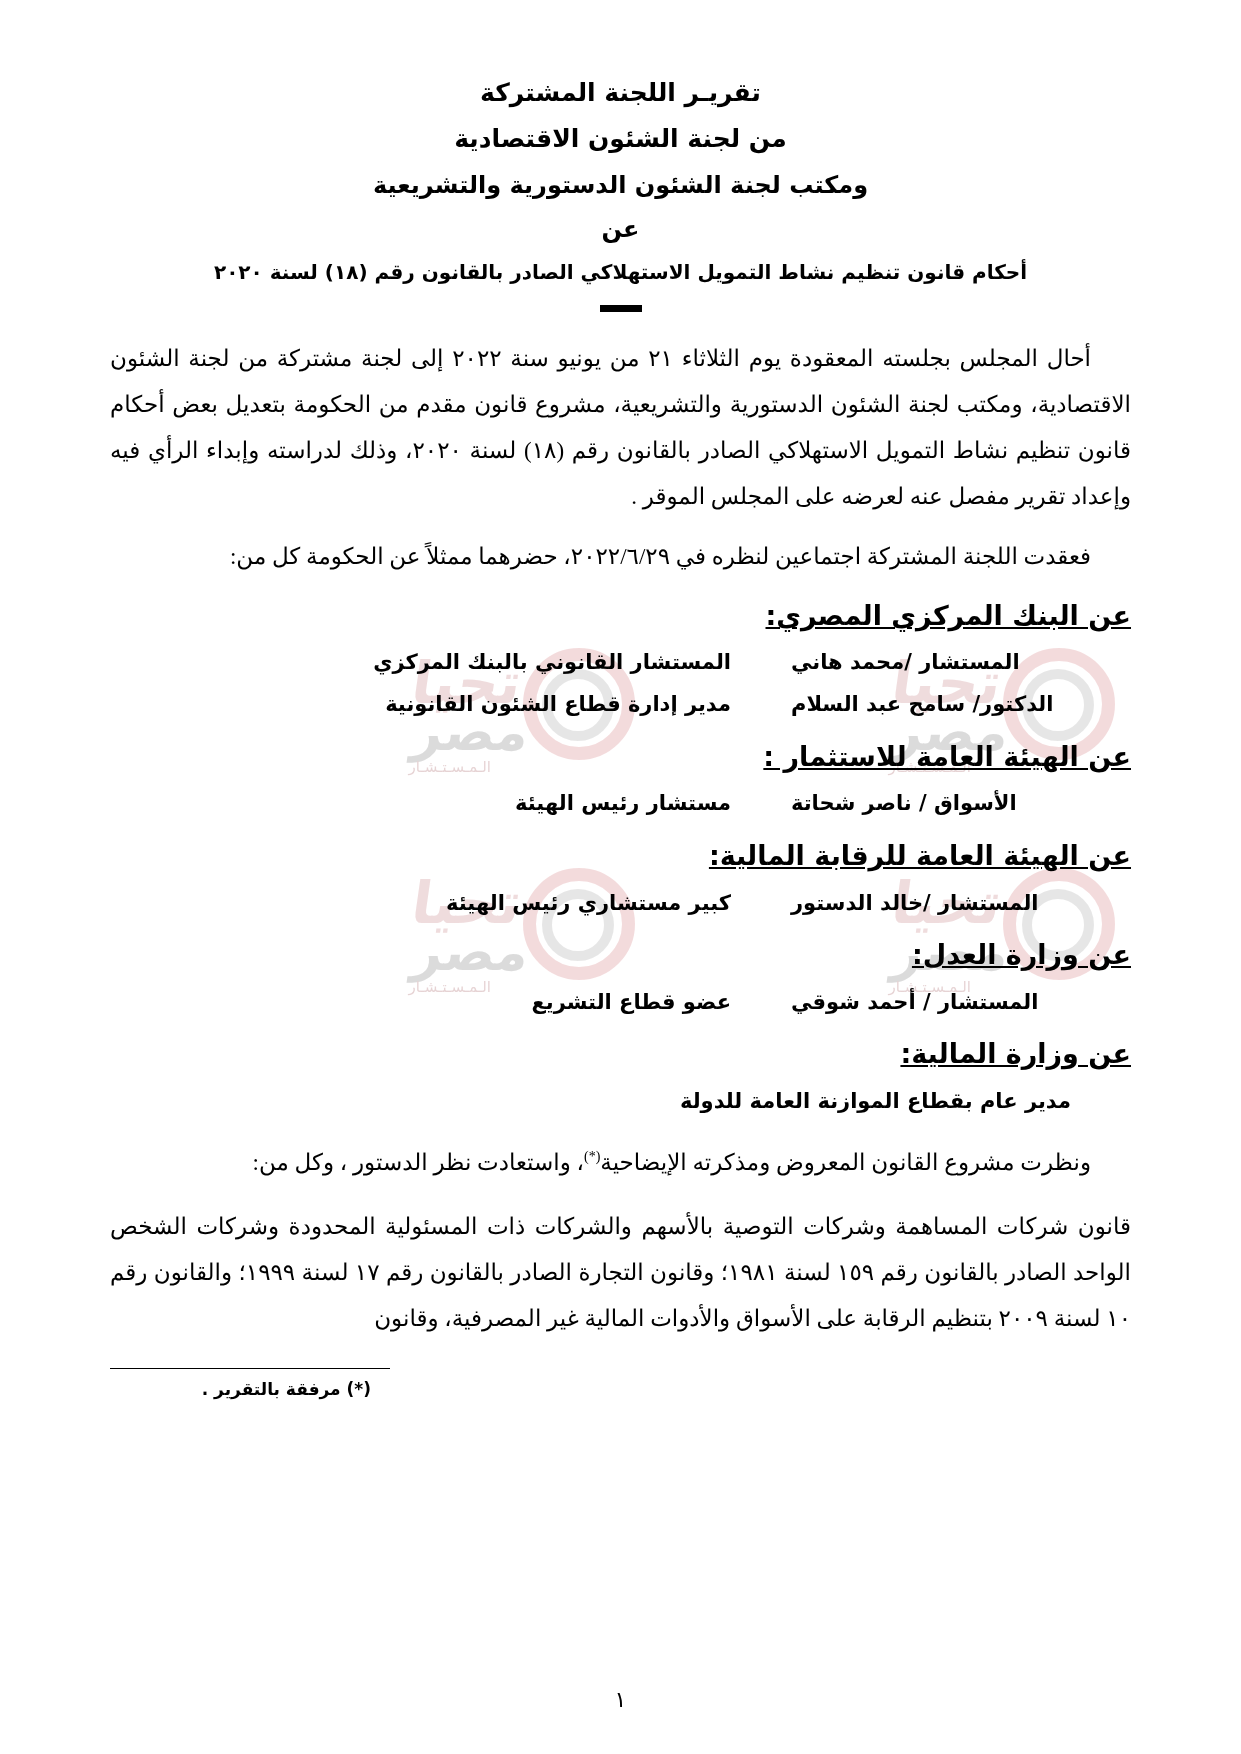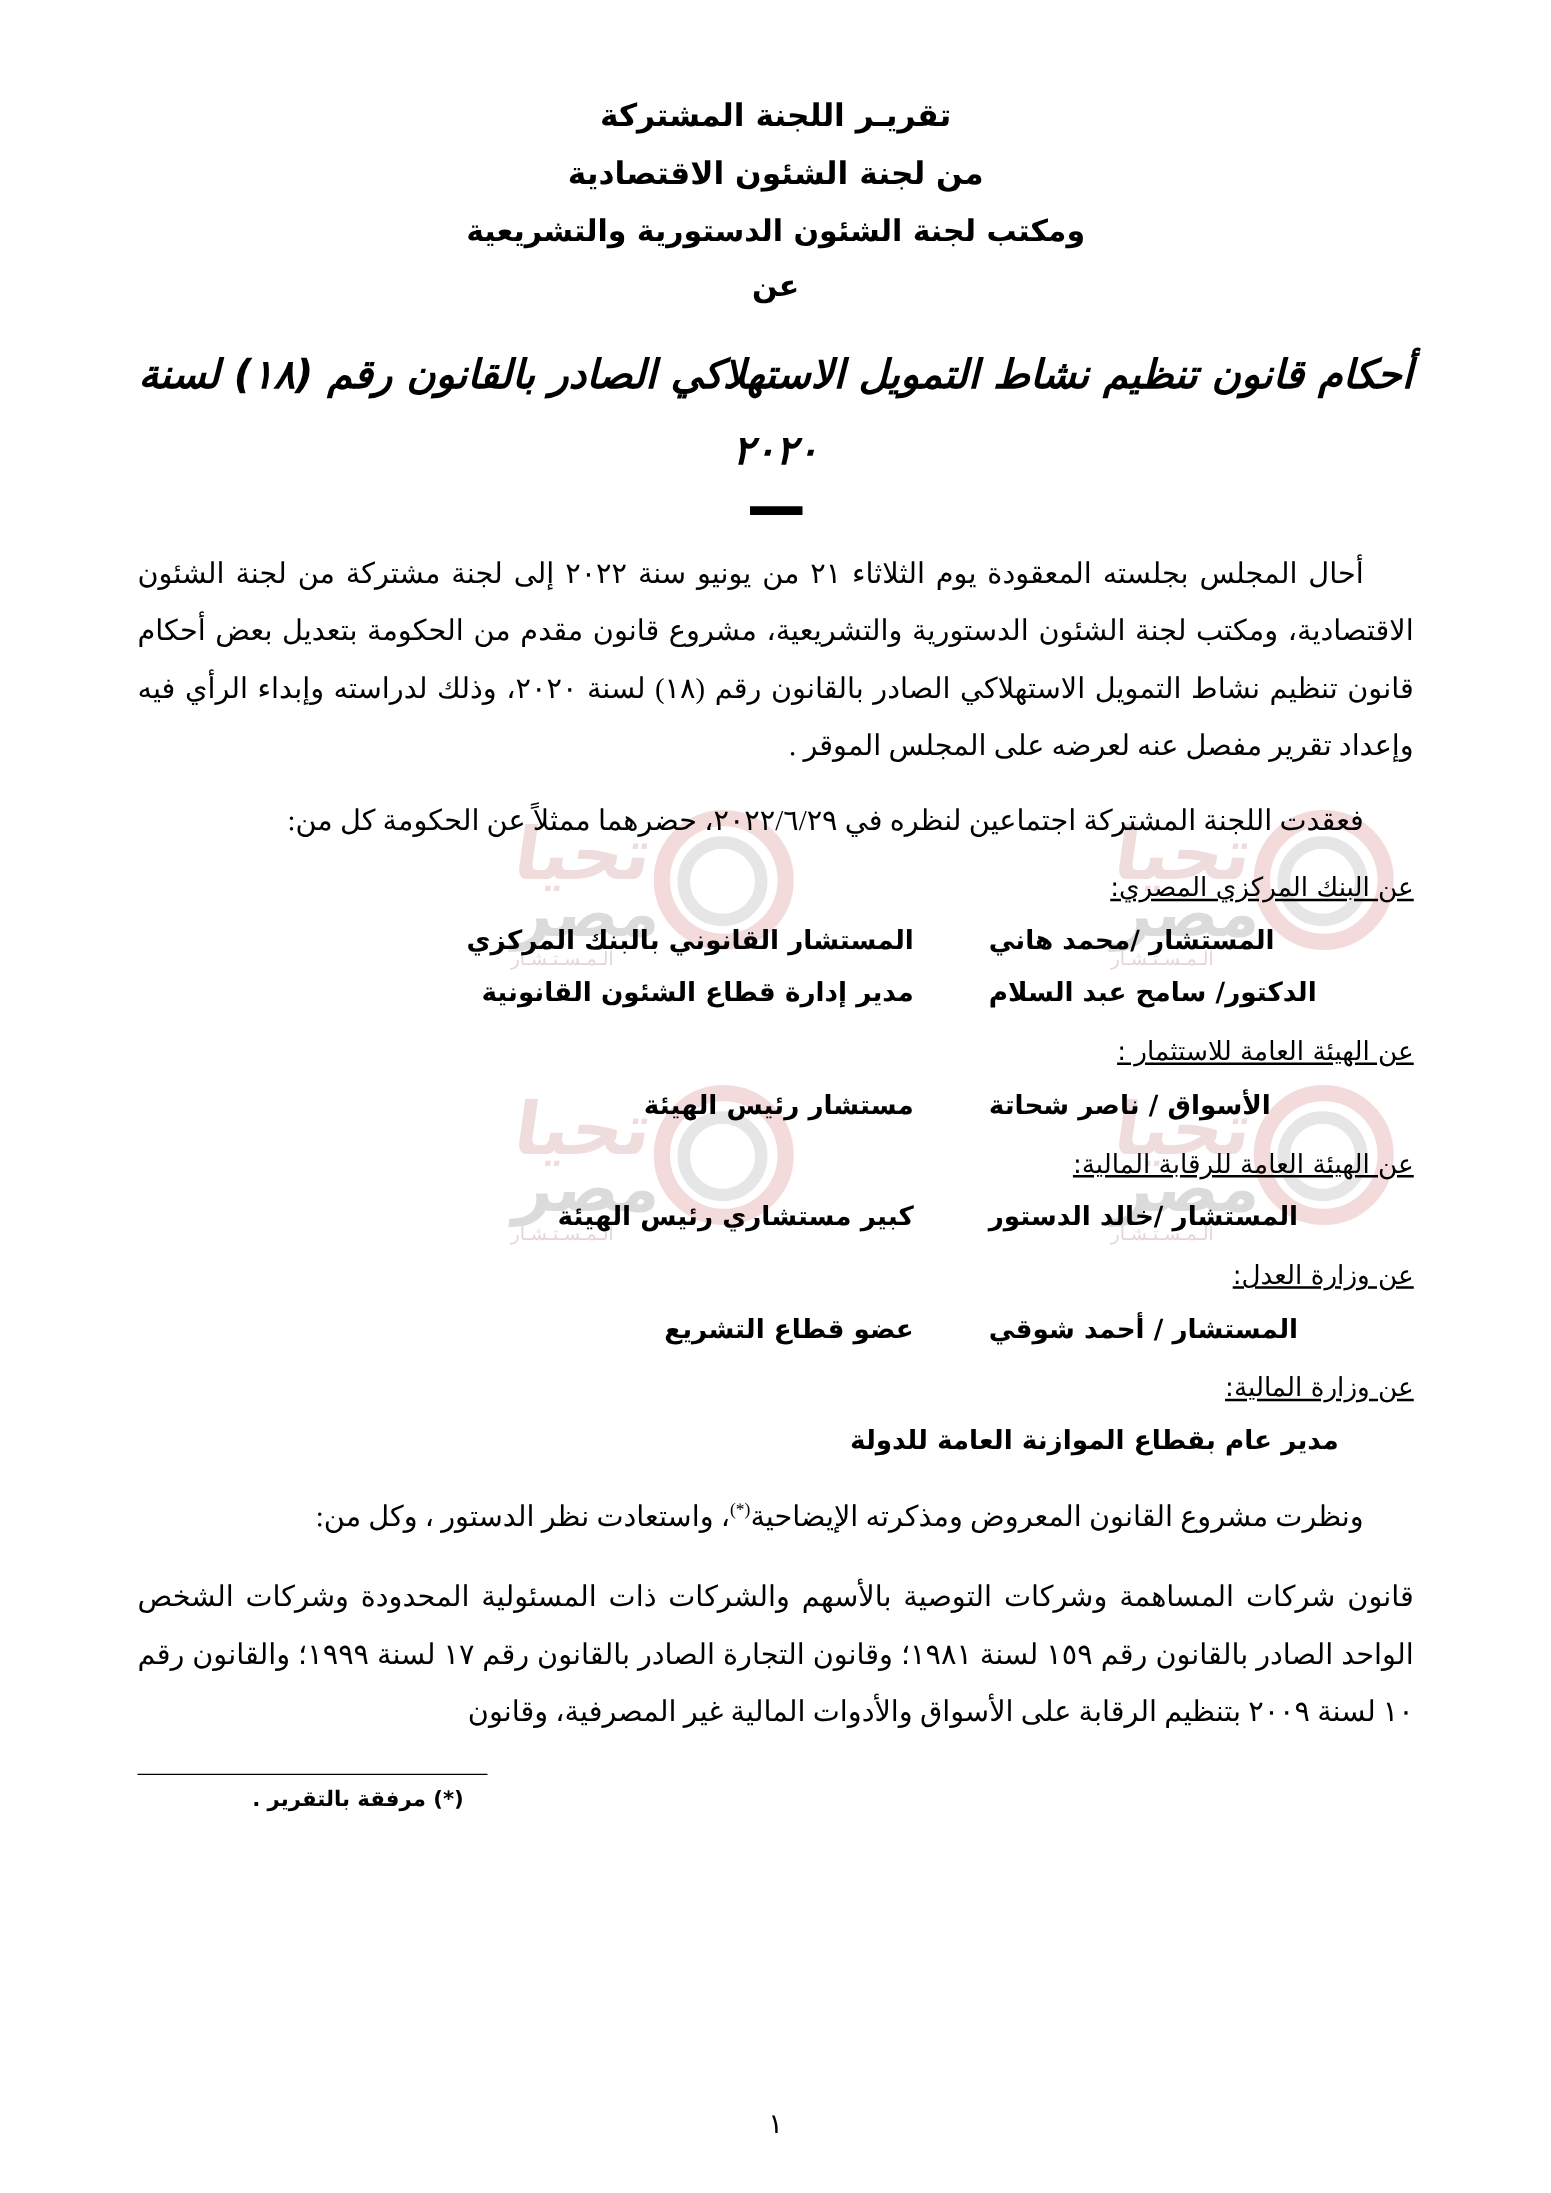--- a/index.html
+++ b/index.html
@@ -107,24 +107,23 @@
   .title-line {
     font-size: 25px;
     line-height: 1.85;
     letter-spacing: 0.5px;
   }
   .title-small {
     font-size: 24px;
     line-height: 1.85;
   }
   .title-main {
-    font-size: 32px;
+    font-size: 20px;
     line-height: 1.9;
-    margin-top: 18px;
-    font-style: italic;
+    margin-top: 2px;
   }
   .title-rule {
     width: 42px;
     height: 7px;
     background: #000;
     margin: 14px auto 24px auto;
   }
 
   
   p.body {
@@ -133,22 +132,22 @@
     text-align: justify;
     text-align-last: right;
     margin: 0 0 14px 0;
     text-indent: 40px;
   }
   p.body.no-indent { text-indent: 0; }
 
   
   .entity-head {
     font-family: "DejaVu Sans", "Liberation Sans", sans-serif;
-    font-weight: normal;
-    font-size: 21px;
+    font-weight: bold;
+    font-size: 27px;
     text-decoration: underline;
     margin: 10px 0 6px 0;
     line-height: 1.6;
   }
   .person-row {
     display: flex;
     flex-direction: row;
     justify-content: flex-start;
     align-items: baseline;
     font-family: "DejaVu Sans", "Liberation Sans", sans-serif;

